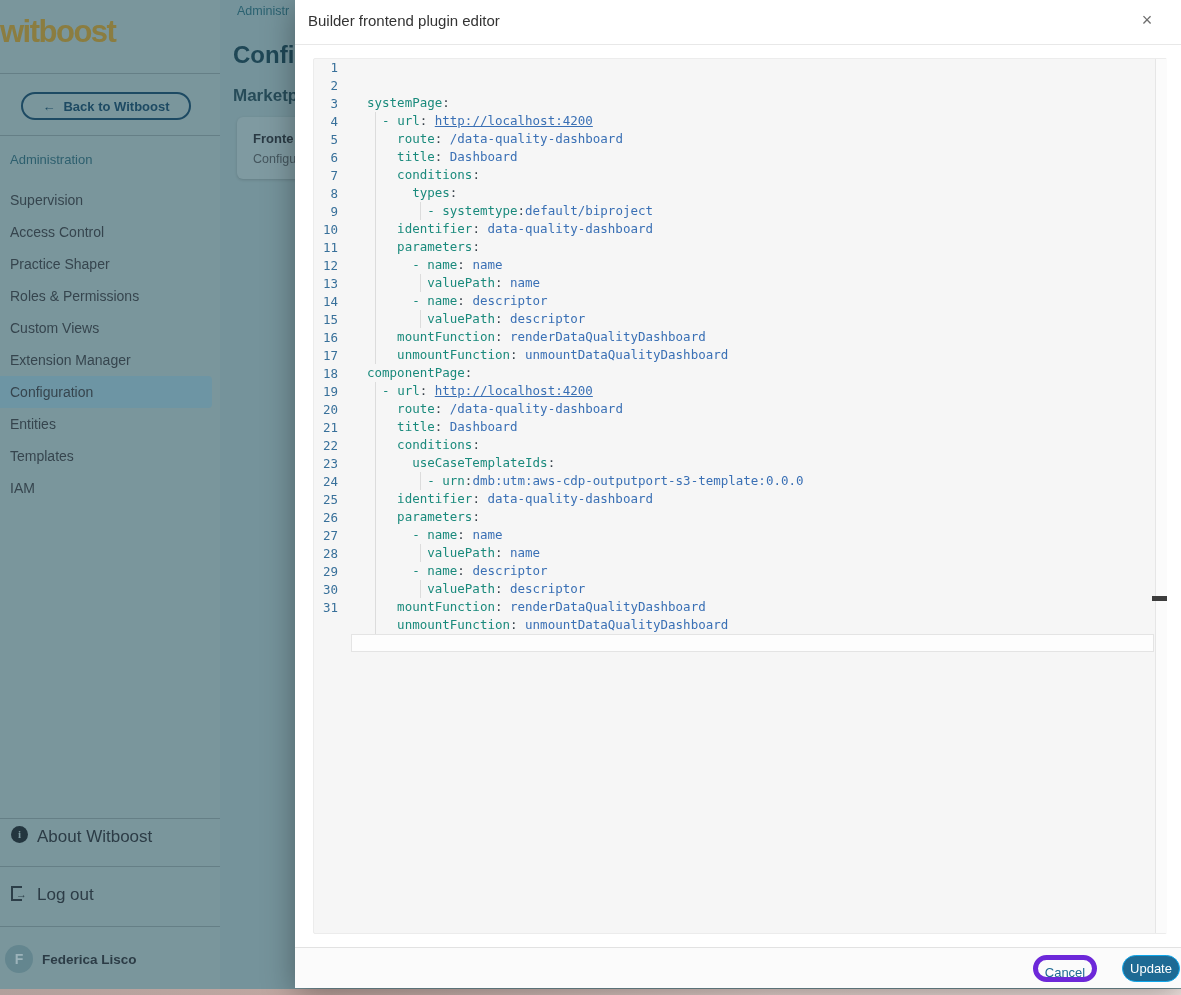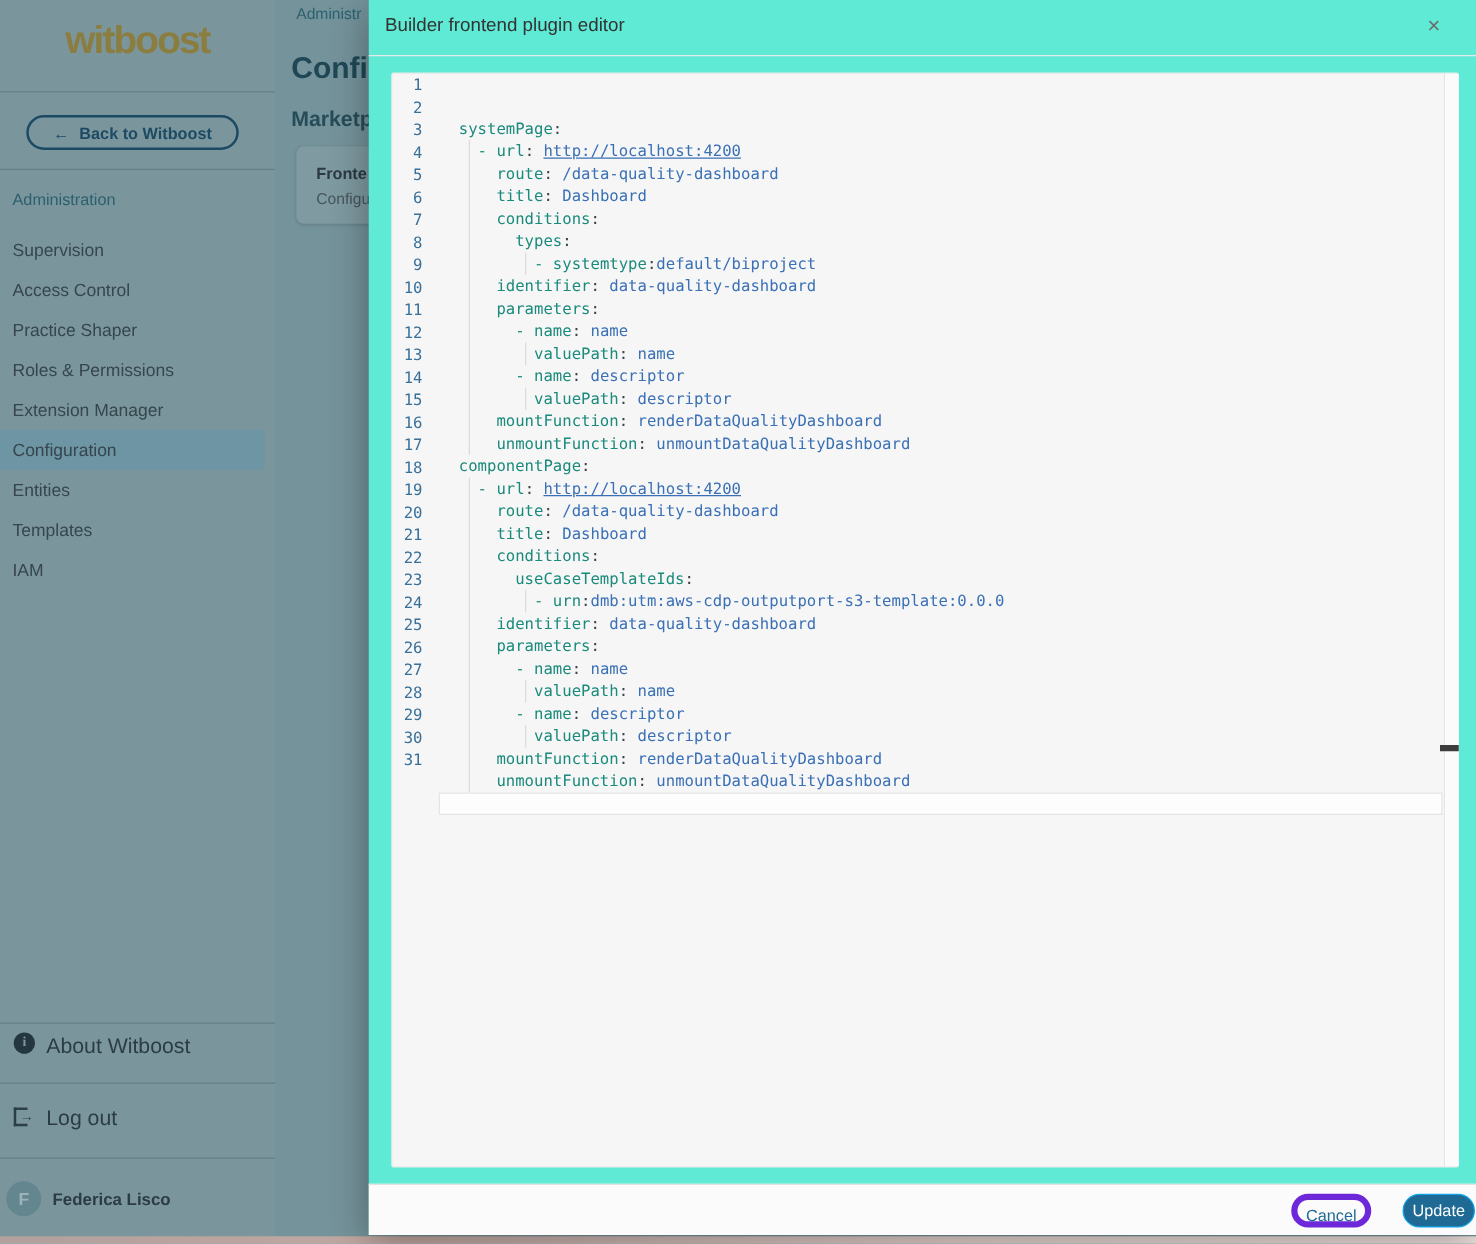--- a/index.html
+++ b/index.html
@@ -2,21 +2,21 @@
 <html><head>
 <meta charset="utf-8">
 <style>
   * { margin:0; padding:0; box-sizing:border-box; }
   html,body { width:1181px; height:995px; overflow:hidden; }
   body { font-family:"Liberation Sans", sans-serif; }
   .stage { position:absolute; left:0; top:0; width:1181px; height:995px; background:#75939b; overflow:hidden; }
 
   
   .sidebar { position:absolute; left:0; top:0; width:220px; height:989px; background:#7a969c; }
-  .logo { position:absolute; left:0; top:14px; width:220px; text-align:center;
+  .logo { position:absolute; left:0; top:14px; width:220px; text-align:left;
           font-weight:800; font-size:31px; letter-spacing:-1.5px; color:#8b7d40;
           font-family:"Liberation Sans", sans-serif; }
   .sdiv { position:absolute; left:0; width:220px; height:1px; background:rgba(40,60,68,0.25); }
   .back-btn { position:absolute; left:21px; top:92px; width:170px; height:28px; border:2px solid #1d4a63;
               border-radius:15px; color:#1d4a63; font-size:13px; font-weight:700; text-align:center;
               line-height:25px; }
   .back-btn .arr { margin-right:8px; font-weight:400; }
   .section-label { position:absolute; left:10px; top:152px; font-size:13px; color:#2d5f6e; }
   .menu { position:absolute; left:0; top:184px; width:220px; }
   .menu-item { height:32px; line-height:32px; padding-left:10px; font-size:14px; color:#36454e; cursor:pointer; }
@@ -40,21 +40,21 @@
   .page-subtitle { position:absolute; left:13px; top:86px; font-size:17px; font-weight:700; color:#274c59; }
   .bg-card { position:absolute; left:17px; top:117px; width:130px; height:62px; background:#7f9aa1;
              border-radius:6px; box-shadow:0 1px 3px rgba(0,0,0,0.15); }
   .bg-card .c-title { position:absolute; left:16px; top:14px; font-size:13px; font-weight:700; color:#2a3a44; }
   .bg-card .c-sub   { position:absolute; left:16px; top:35px; font-size:12.5px; color:#45565e; }
 
   .bottom-strip { position:absolute; left:0; top:989px; width:1181px; height:6px;
                   background:linear-gradient(90deg,#b2a09c 0%,#c2a8a2 28%,#e7d4cf 65%,#f3e6e2 100%); }
 
   
-  .modal { position:absolute; left:295px; top:0; width:886px; height:988px; background:#5eead4;
+  .modal { position:absolute; left:295px; top:0; width:886px; height:988px; background:#ffffff;
            box-shadow:0 6px 30px rgba(0,0,0,0.35); }
   .modal-header { position:absolute; left:0; top:0; width:886px; height:45px; border-bottom:1px solid #e8e8e8; }
   .modal-title { position:absolute; left:13px; top:12px; font-size:15px; color:#333; }
   .close-btn { position:absolute; top:10px; right:24px; width:20px; height:20px; font-size:18px;
                color:#6e6e6e; text-align:center; line-height:20px; cursor:pointer; }
 
   
   .editor { position:absolute; left:18px; top:58px; width:854px; height:876px; background:#f6f6f6;
             border:1px solid #ececec; border-radius:2px;
             font-family:"DejaVu Sans Mono", monospace; font-size:12.5px; }
@@ -104,20 +104,21 @@
     <div class="back-btn">
       <span class="arr">←</span><span>Back to Witboost</span>
     </div>
     <div class="sdiv" style="top:135px"></div>
     <div class="section-label">Administration</div>
     <div class="menu">
       <div class="menu-item">Supervision</div>
       <div class="menu-item">Access Control</div>
       <div class="menu-item">Practice Shaper</div>
       <div class="menu-item">Roles &amp; Permissions</div>
+      <div class="menu-item">Custom Views</div>
       <div class="menu-item">Extension Manager</div>
       <div class="menu-item selected">Configuration</div>
       <div class="menu-item">Entities</div>
       <div class="menu-item">Templates</div>
       <div class="menu-item">IAM</div>
     </div>
 
     <div class="sdiv" style="top:818px"></div>
     <div class="sb-bottom-row" style="top:818px">
       <div class="info-icon">i</div>

